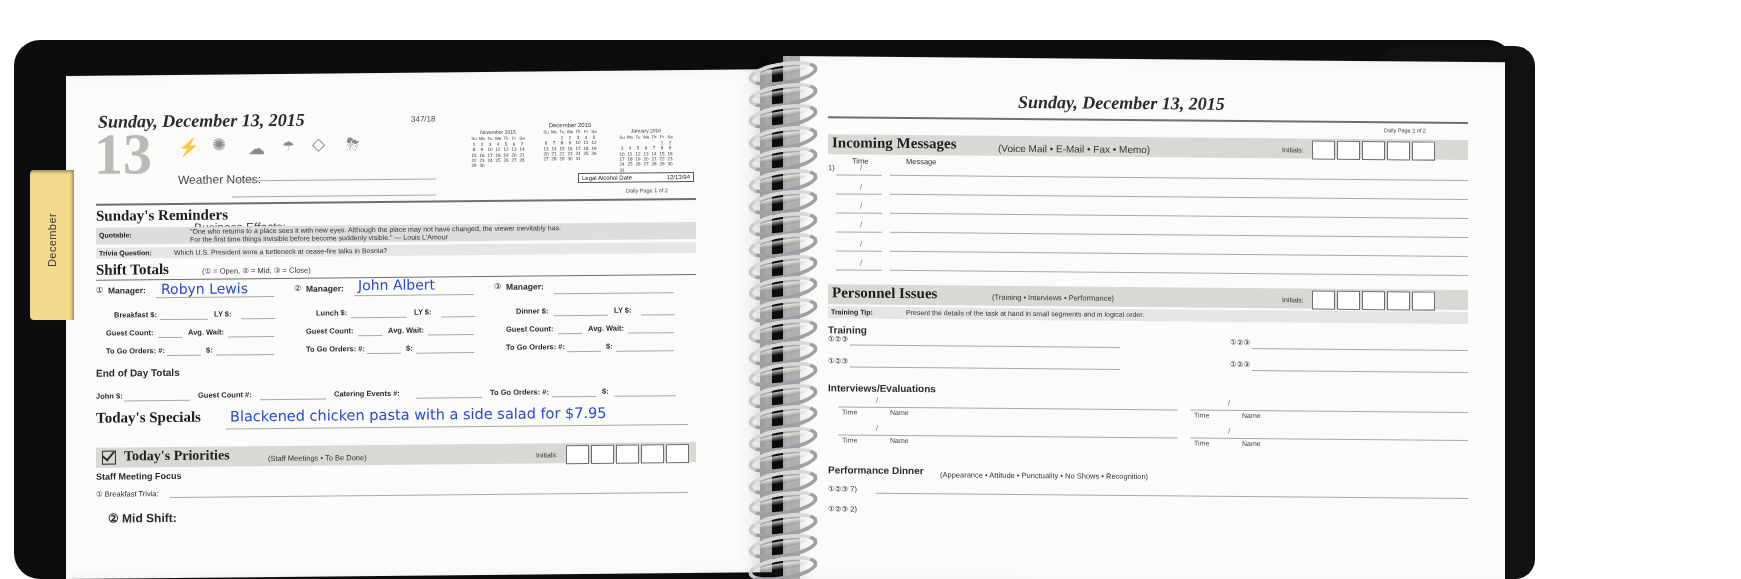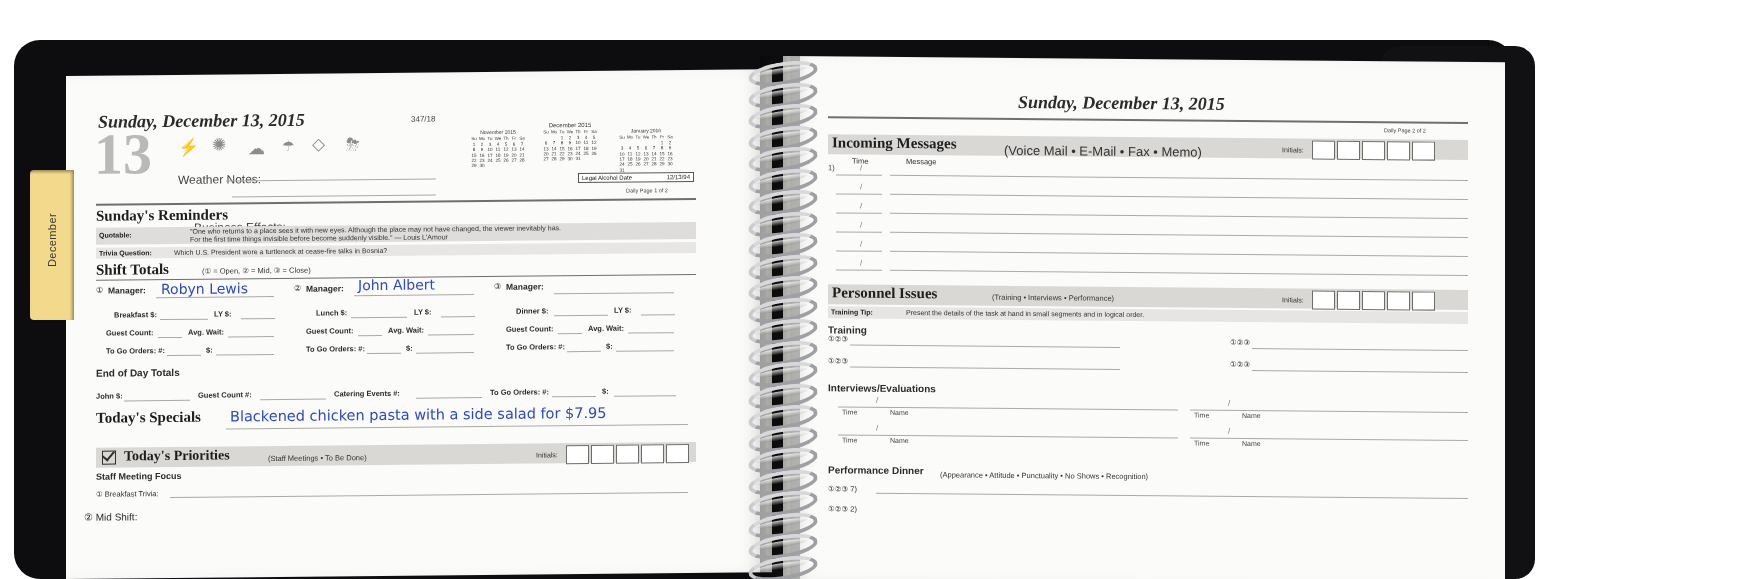--- a/index.html
+++ b/index.html
@@ -394,32 +394,32 @@
     <div class="boxrow" style="left:500px;top:374px;">
       <i></i>
         <i></i>
         <i></i>
         <i></i>
         <i></i>
     </div>
     <div class="t sans b" style="left:30px;top:396px;font-size:9px;">Staff Meeting Focus</div>
     <div class="t sans" style="left:30px;top:414px;font-size:7.5px;">① Breakfast Trivia:</div>
     <div class="rule thin" style="left:104px;top:422px;width:518px;"></div>
-    <div class="t sans" style="left:18px;top:436px;font-size:10px;">② Mid Shift:</div>
+    <div class="t sans" style="left:42px;top:436px;font-size:12px;font-weight:bold;">② Mid Shift:</div>
   </div>
 
   <div class="page" id="page-right">
 
     <div class="t serif ital b" style="left:228px;top:34px;font-size:18px;">Sunday, December 13, 2015</div>
     <div class="rule" style="left:38px;top:60px;width:640px;height:2px;"></div>
     <div class="pagefoot" style="left:594px;top:66px;">Daily Page 2 of 2</div>
 
     <div class="hdrband" style="left:38px;top:78px;width:640px;height:20px;"></div>
     <div class="t secttitle" style="left:42px;top:78px;font-size:15px;">Incoming Messages</div>
-    <div class="t sans" style="left:208px;top:85px;font-size:13px;color:#333;margin-left:6px;">(Voice Mail • E-Mail • Fax • Memo)</div>
+    <div class="t sans" style="left:208px;top:85px;font-size:10px;color:#333;">(Voice Mail • E-Mail • Fax • Memo)</div>
     <div class="t sans" style="left:492px;top:86px;font-size:7px;color:#333;">Initials:</div>
     <div class="boxrow" style="left:522px;top:80px;">
       <i></i>
         <i></i>
         <i></i>
         <i></i>
         <i></i>
     </div>
     <div class="t sans" style="left:62px;top:100px;font-size:7.5px;">Time</div>
     <div class="t sans" style="left:116px;top:100px;font-size:7.5px;">Message</div>

